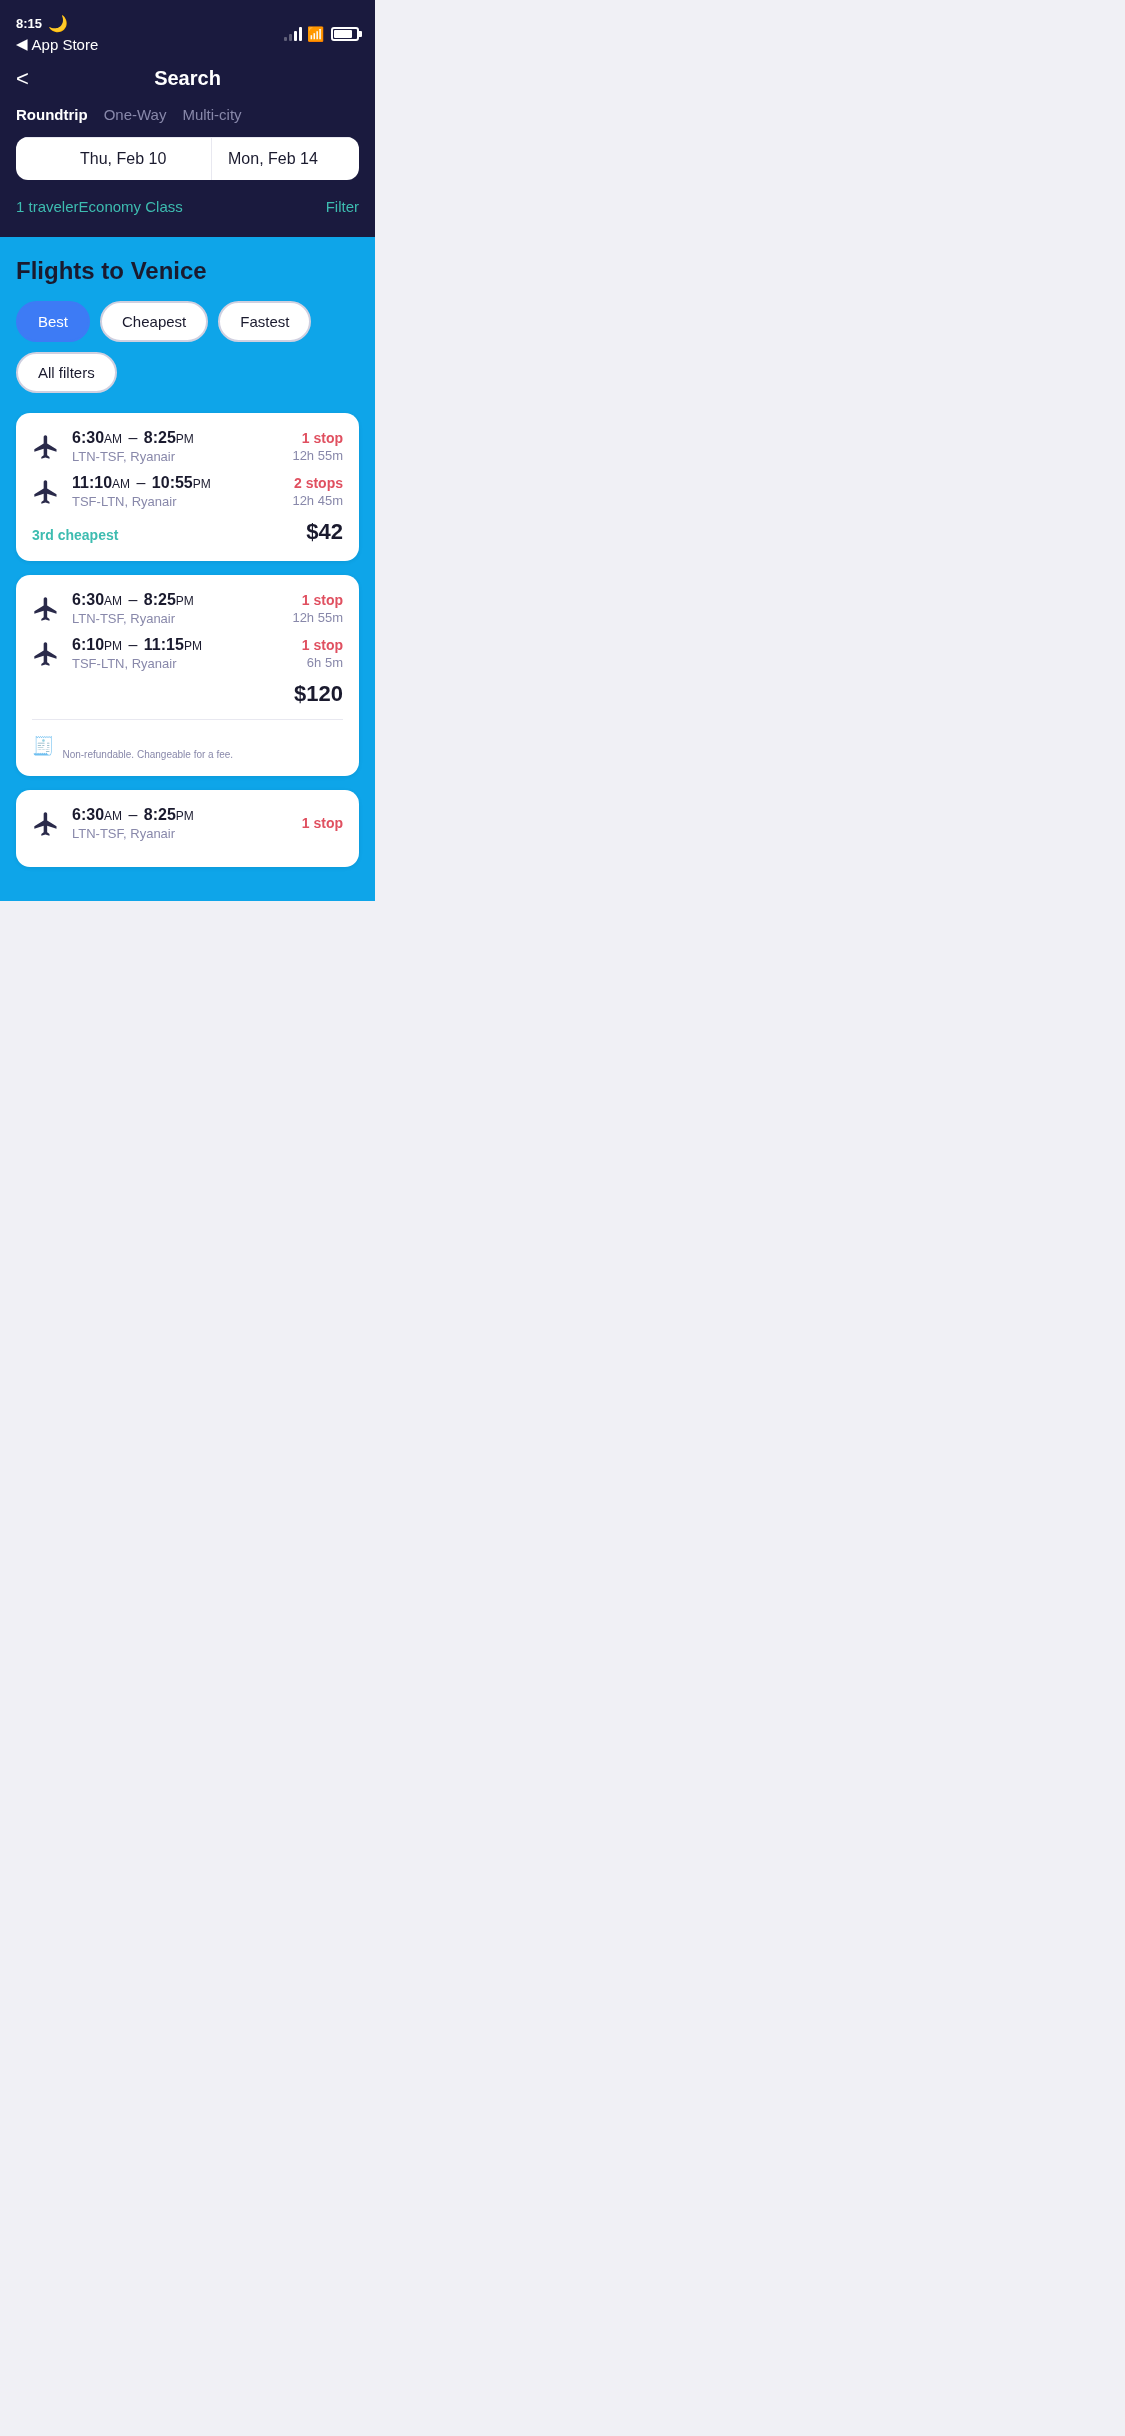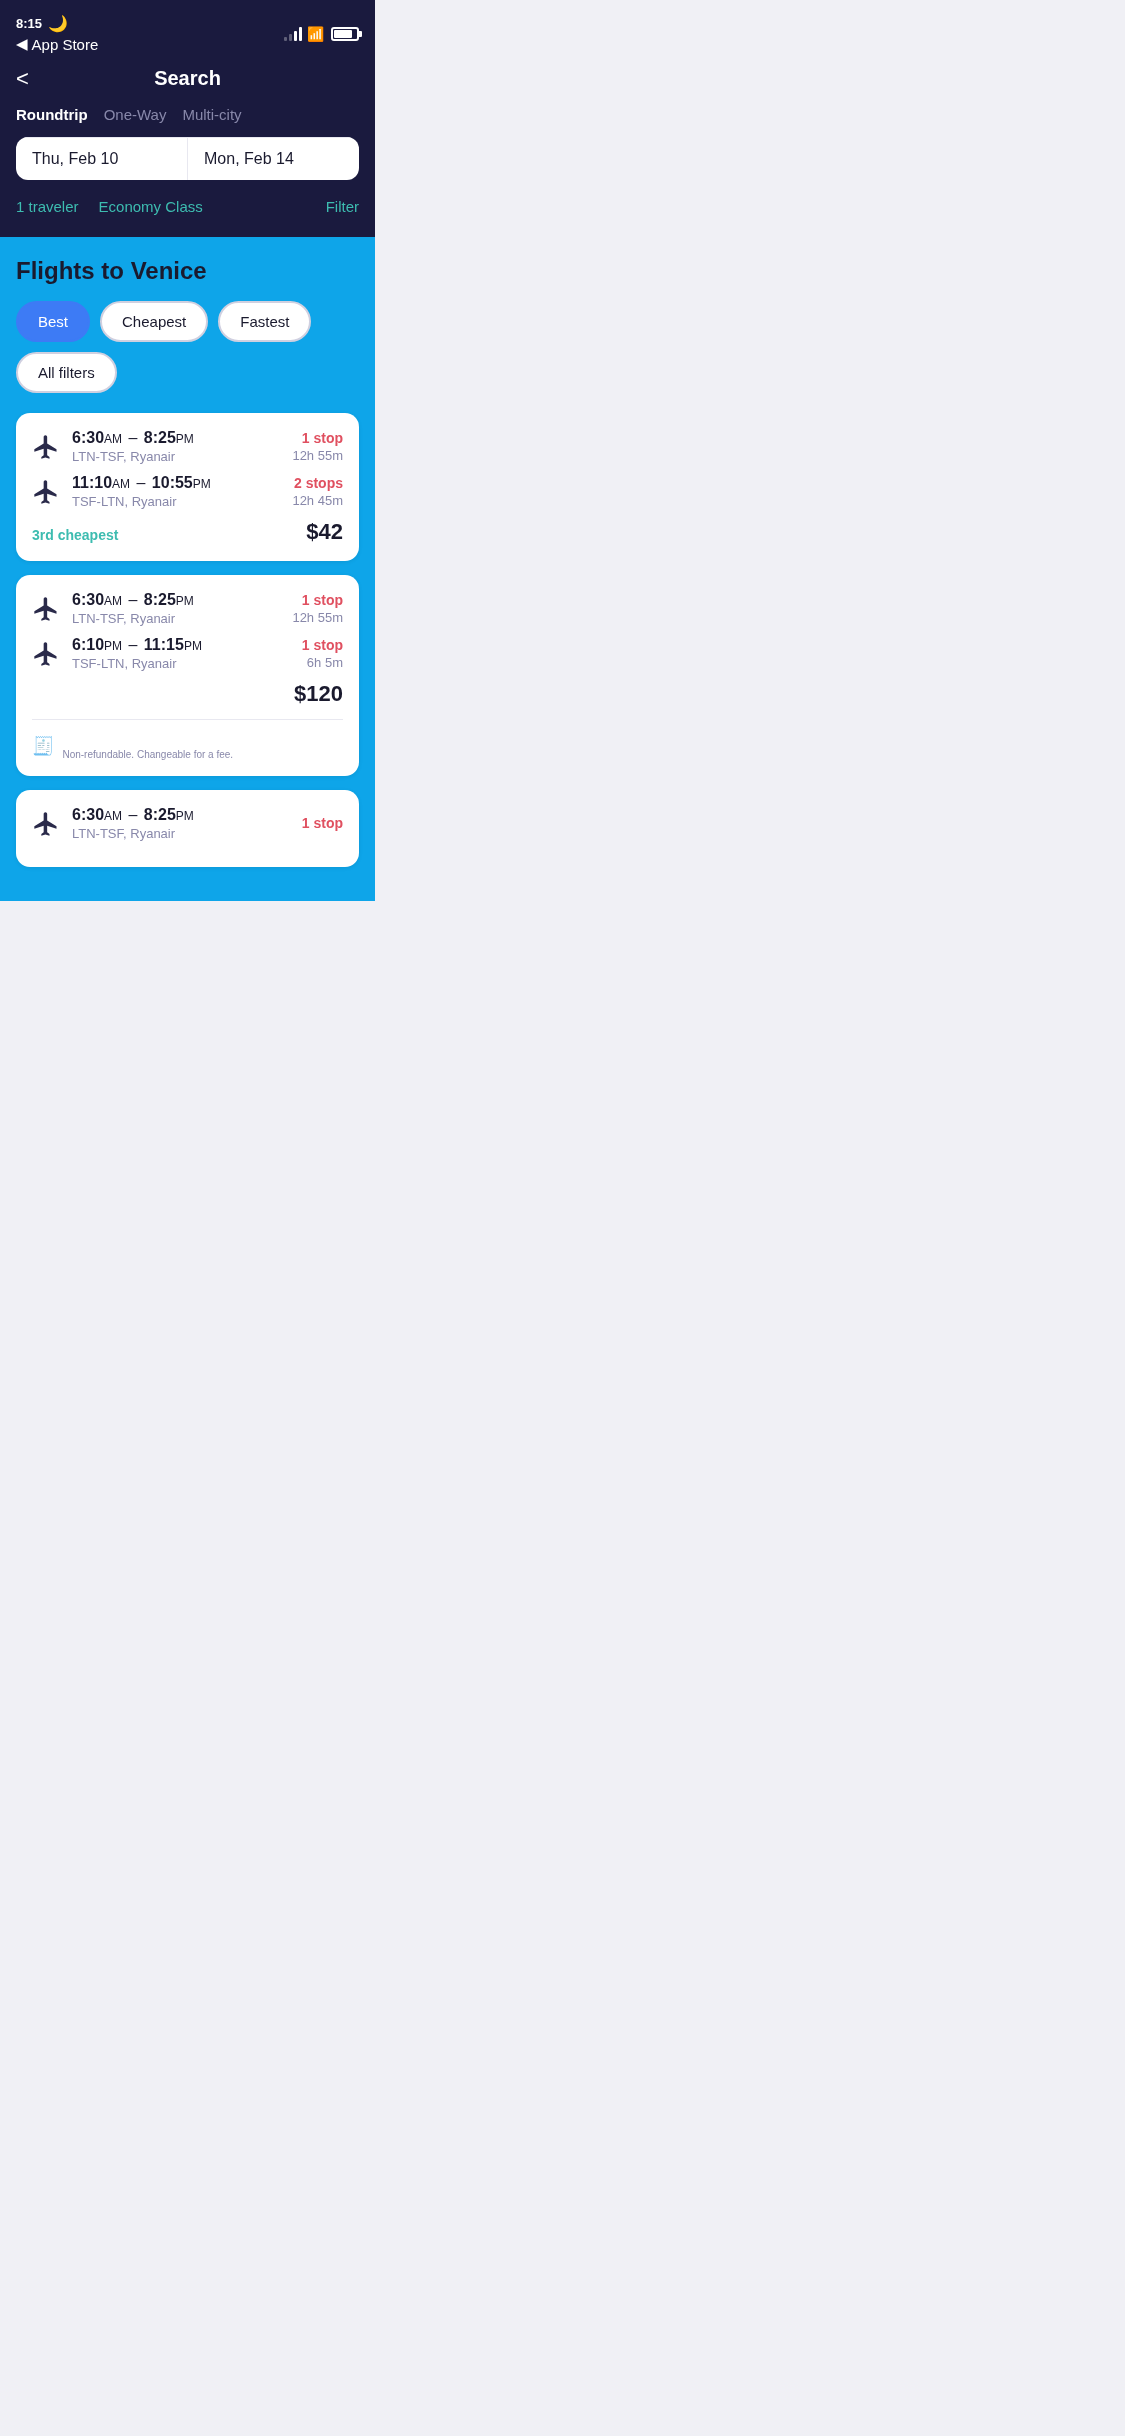--- a/index.html
+++ b/index.html
@@ -173,26 +173,26 @@
       border-top: 1px solid #e8e8f0;
     }
     .date-field {
       flex: 1;
       padding: 12px 16px;
       font-size: 16px;
       color: #1a1a2e;
     }
     .date-field:first-child {
       border-right: 1px solid #e8e8f0;
+      margin-left: 48px;
     }
 
     .filter-row {
       display: flex;
       align-items: center;
-      gap: 20px;
       padding: 6px 0;
     }
     .filter-item {
       font-size: 15px;
       color: #3dbcb0;
       font-weight: 500;
       cursor: pointer;
     }
     .filter-right {
       margin-left: auto;

